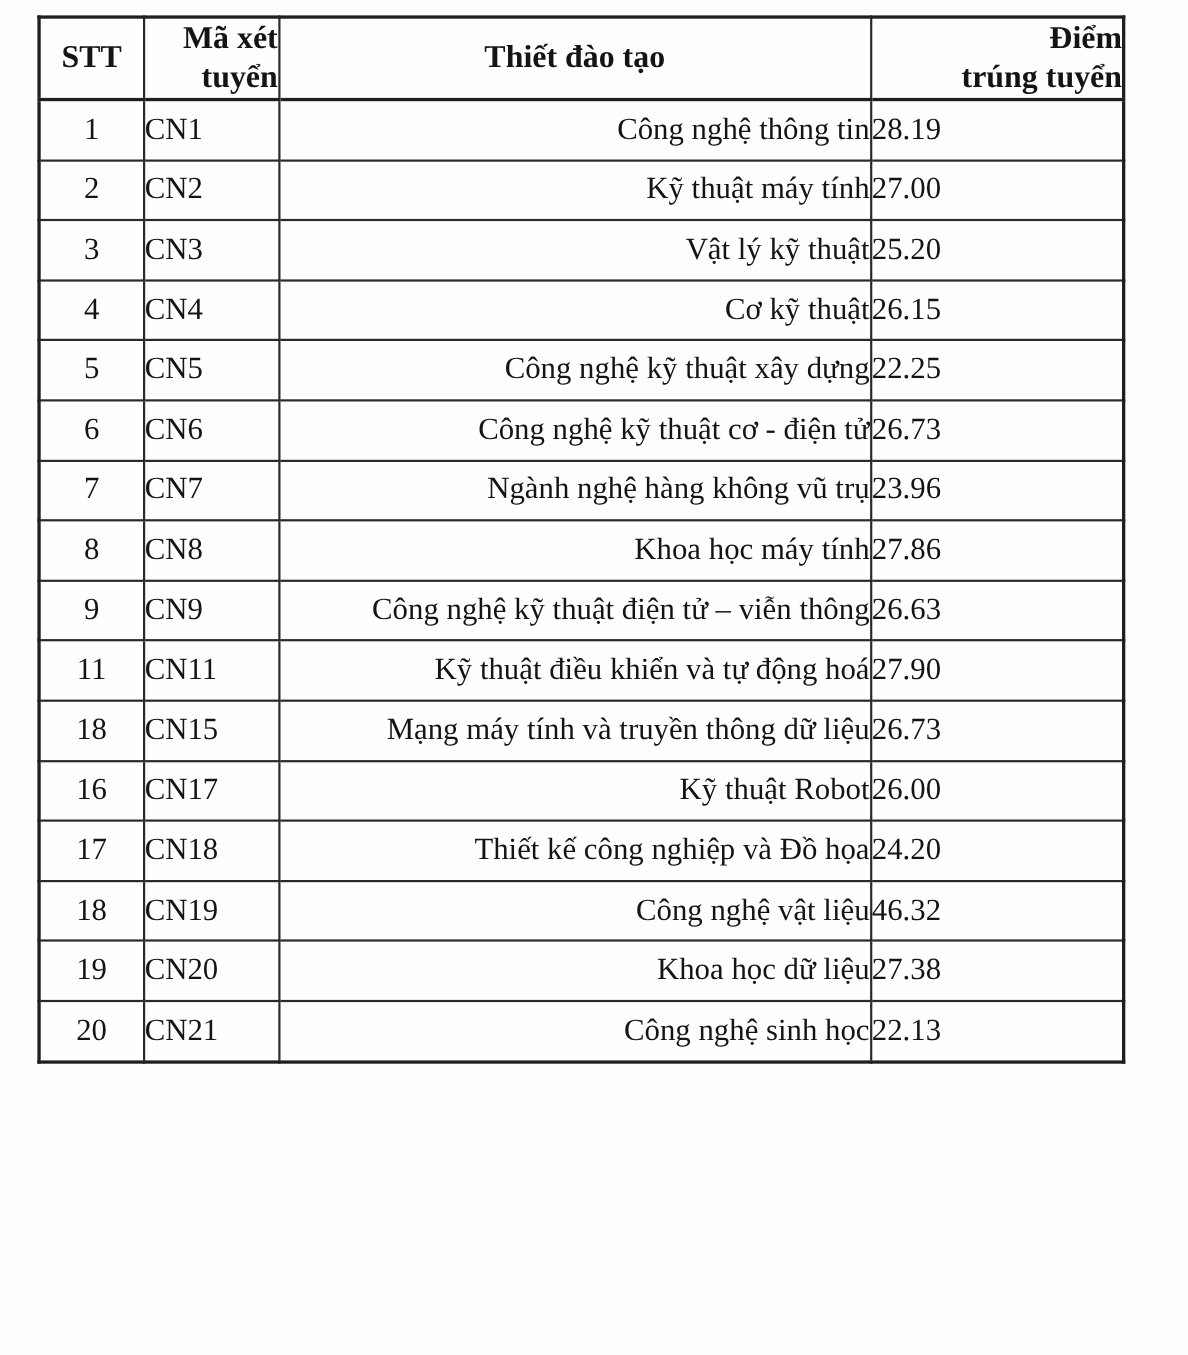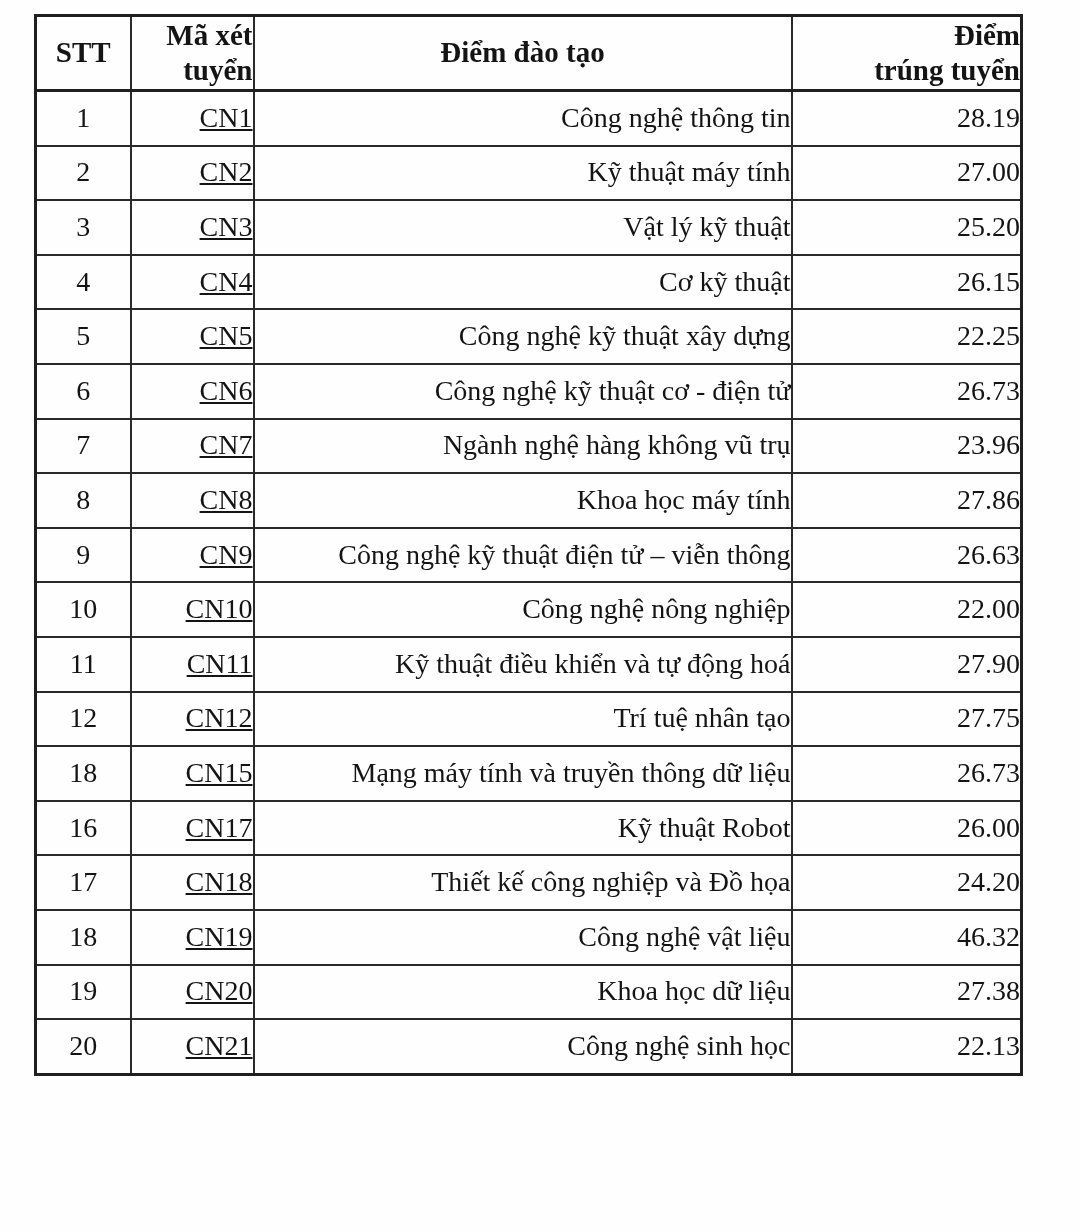--- a/index.html
+++ b/index.html
@@ -48,43 +48,43 @@
     border-bottom: 3px solid #1f1f1f;
   }
   .score-table tbody td {
     height: 52.6px;
     font-size: 28px;
     vertical-align: middle;
     line-height: 1.1;
   }
   .hdr-line { display: block; text-align: right; }
   .c-stt  { text-align: center; }
-  .c-ma   { text-align: right; padding-left: 14px; text-decoration: underline; }
+  .c-ma   { text-align: left; padding-left: 14px; }
   .c-nganh{ text-align: right; padding-left: 11px; }
-  .c-diem { text-align: right; }
+  .c-diem { text-align: left; }
 </style>
 </head>
 <body>
 
 <div class="sheet">
   <table class="score-table">
     <colgroup>
       <col style="width:95px">
       <col style="width:123px">
       <col style="width:538px">
       <col style="width:230px">
     </colgroup>
     <thead>
       <tr>
         <th class="c-stt">STT</th>
         <th>
           <span class="hdr-line">Mã xét</span>
           <span class="hdr-line">tuyển</span>
         </th>
-        <th>Điểm đào tạo</th>
+        <th>Thiết đào tạo</th>
         <th>
           <span class="hdr-line">Điểm</span>
           <span class="hdr-line">trúng tuyển</span>
         </th>
       </tr>
     </thead>
     <tbody id="tbody">
         <tr>
           <td class="c-stt">1</td>
           <td class="c-ma">CN1</td>
@@ -133,36 +133,24 @@
           <td class="c-nganh">Khoa học máy tính</td>
           <td class="c-diem">27.86</td>
         </tr>
         <tr>
           <td class="c-stt">9</td>
           <td class="c-ma">CN9</td>
           <td class="c-nganh">Công nghệ kỹ thuật điện tử – viễn thông</td>
           <td class="c-diem">26.63</td>
         </tr>
         <tr>
-          <td class="c-stt">10</td>
-          <td class="c-ma">CN10</td>
-          <td class="c-nganh">Công nghệ nông nghiệp</td>
-          <td class="c-diem">22.00</td>
-        </tr>
-        <tr>
           <td class="c-stt">11</td>
           <td class="c-ma">CN11</td>
           <td class="c-nganh">Kỹ thuật điều khiển và tự động hoá</td>
           <td class="c-diem">27.90</td>
-        </tr>
-        <tr>
-          <td class="c-stt">12</td>
-          <td class="c-ma">CN12</td>
-          <td class="c-nganh">Trí tuệ nhân tạo</td>
-          <td class="c-diem">27.75</td>
         </tr>
         <tr>
           <td class="c-stt">18</td>
           <td class="c-ma">CN15</td>
           <td class="c-nganh">Mạng máy tính và truyền thông dữ liệu</td>
           <td class="c-diem">26.73</td>
         </tr>
         <tr>
           <td class="c-stt">16</td>
           <td class="c-ma">CN17</td>

